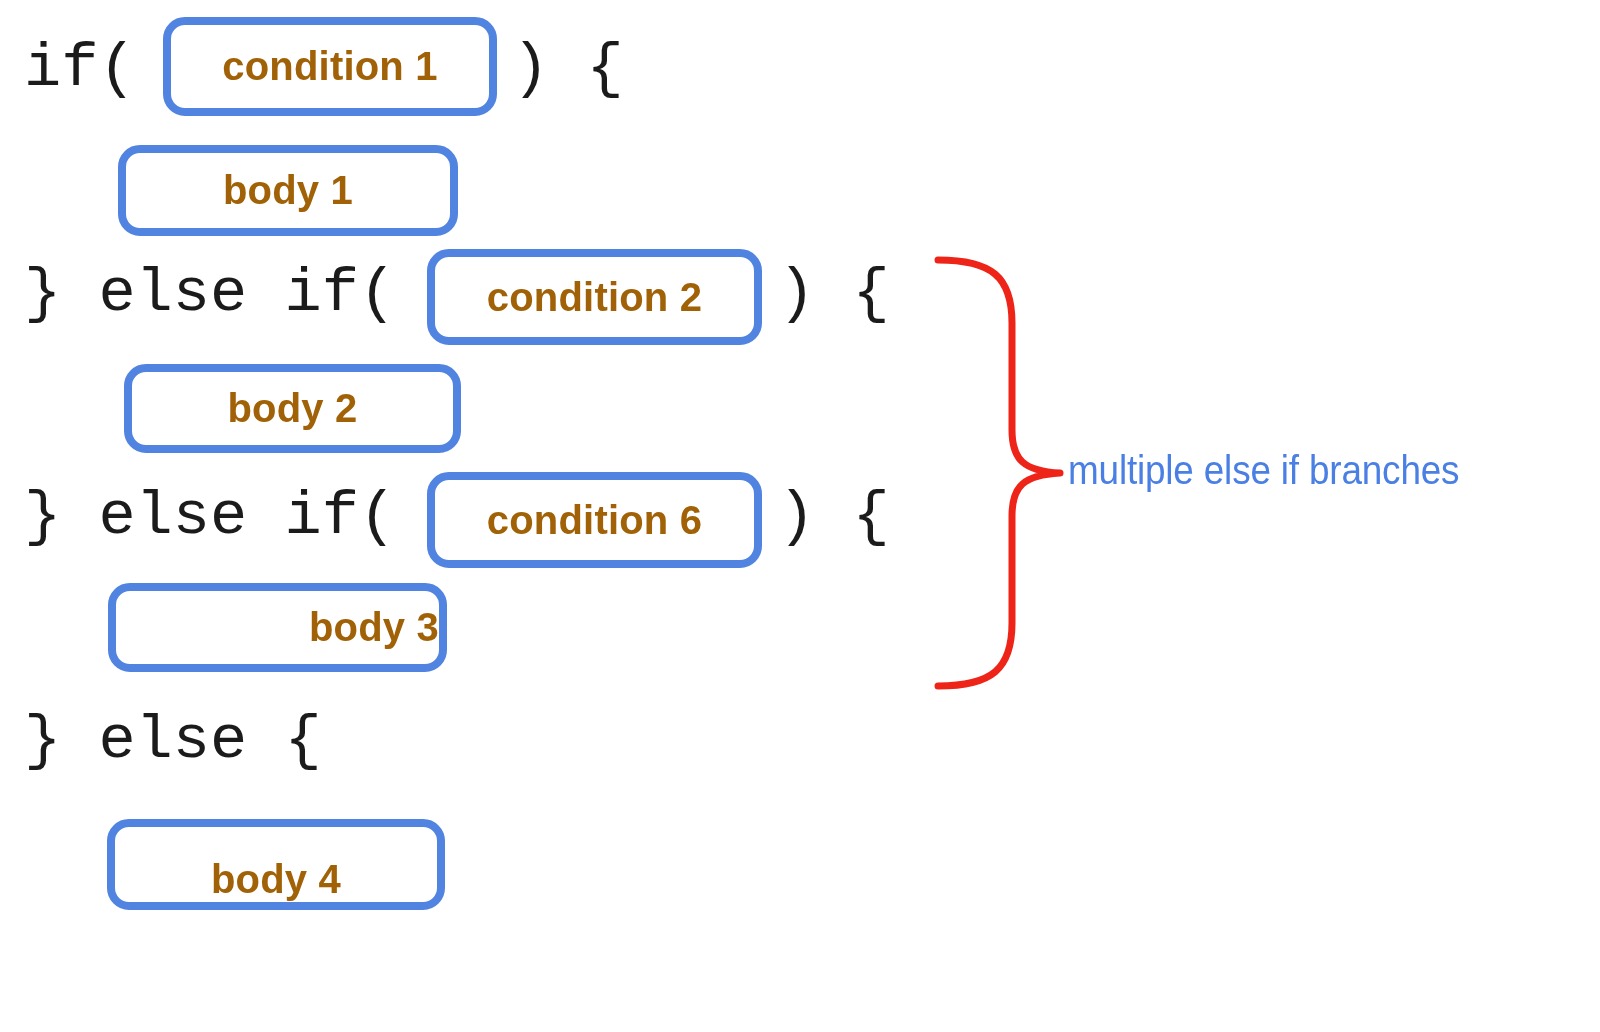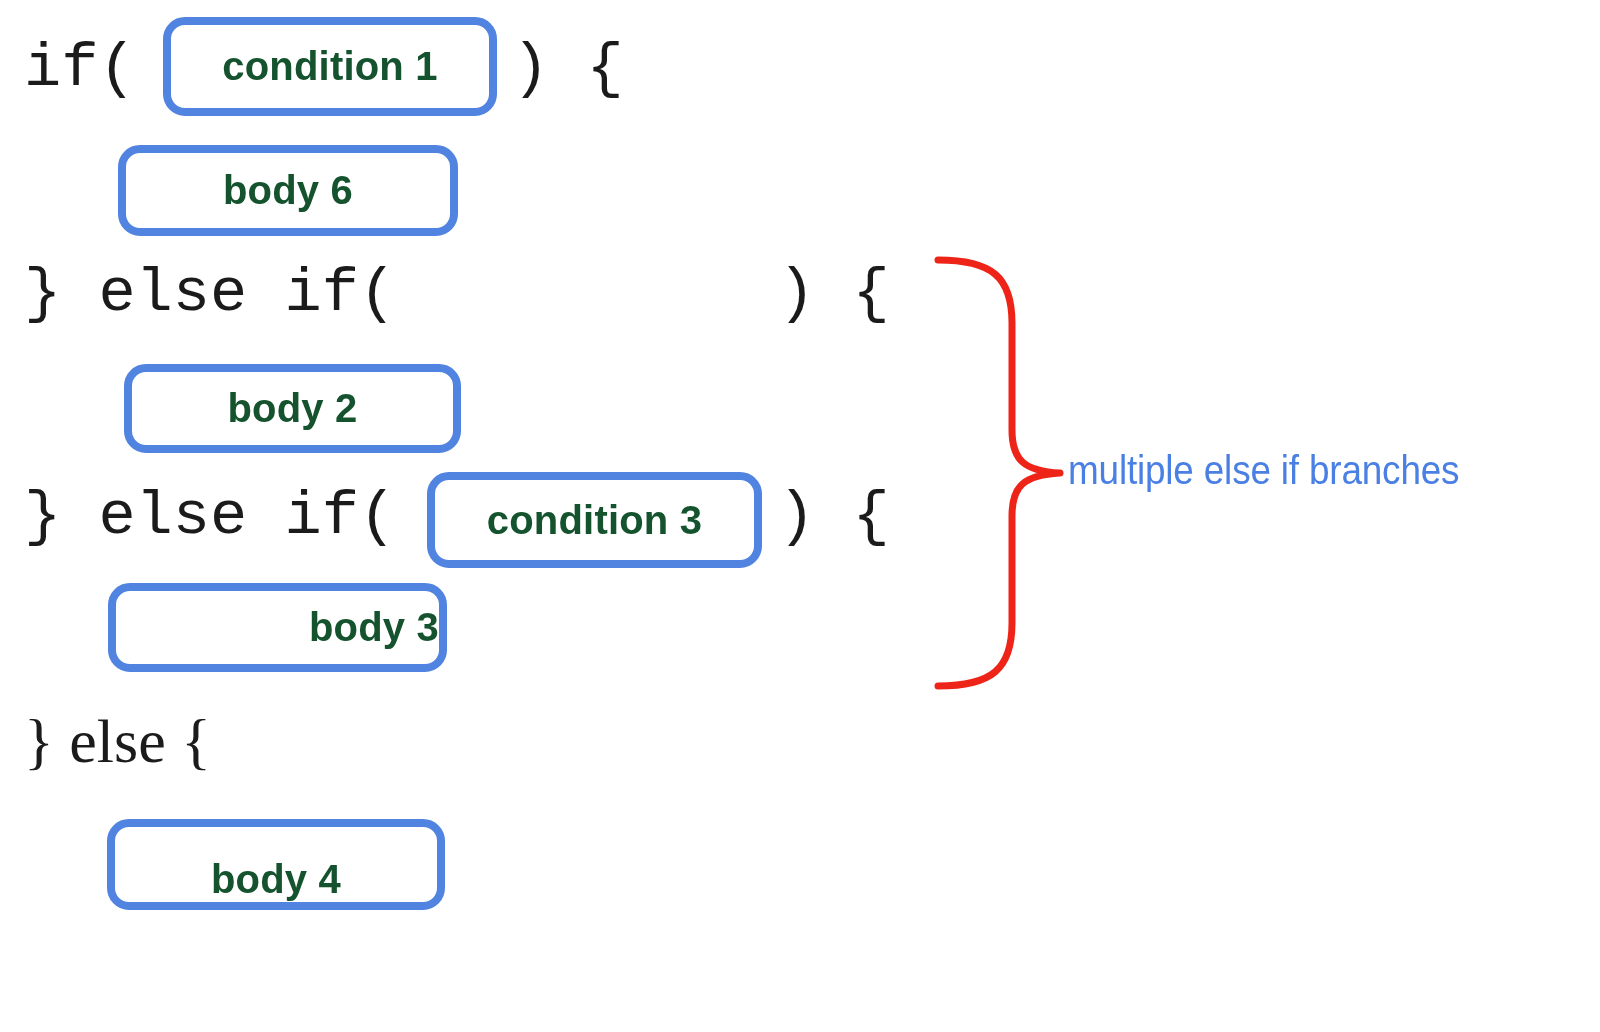--- a/index.html
+++ b/index.html
@@ -36,21 +36,21 @@
     border-radius: 22px;
     background: #ffffff;
     display: flex;
     align-items: center;
     justify-content: center;
   }
   .box-label {
     font-family: "Liberation Sans", sans-serif;
     font-size: 40px;
     font-weight: 700;
-    color: #14532d;
+    color: #a16207;
     letter-spacing: 0.2px;
     white-space: nowrap;
   }
 
   
   #brace-svg {
     position: absolute;
     left: 920px;
     top: 245px;
     width: 160px;
@@ -78,45 +78,48 @@
 
   <div class="code" style="left:24px; top:38px;">if(</div>
 
   <div class="box" style="left:163px; top:17px; width:334px; height:99px;">
     <span class="box-label">condition 1</span>
   </div>
 
   <div class="code" style="left:512px; top:38px;">) {</div>
 
   <div class="box" style="left:118px; top:145px; width:340px; height:91px;">
-    <span class="box-label">body 6</span>
+    <span class="box-label">body 1</span>
   </div>
 
   <div class="code" style="left:24px; top:263px;">} else if(</div>
 
+  <div class="box" style="left:427px; top:249px; width:335px; height:96px;">
+    <span class="box-label">condition 2</span>
+  </div>
 
   <div class="code" style="left:778px; top:263px;">) {</div>
 
   <div class="box" style="left:108px; top:364px; width:337px; height:89px;margin-left:16px;">
     <span class="box-label">body 2</span>
   </div>
 
   <div class="code" style="left:24px; top:486px;">} else if(</div>
 
   <div class="box" style="left:427px; top:472px; width:335px; height:96px;">
-    <span class="box-label">condition 3</span>
+    <span class="box-label">condition 6</span>
   </div>
 
   <div class="code" style="left:778px; top:486px;">) {</div>
 
   <div class="box" style="left:108px; top:583px; width:339px; height:89px;justify-content:flex-end;">
     <span class="box-label">body 3</span>
   </div>
 
-  <div class="code" style="left:24px; top:710px;font-family:Liberation Serif, serif;">} else {</div>
+  <div class="code" style="left:24px; top:710px;">} else {</div>
 
   <div class="box" style="left:107px; top:819px; width:338px; height:91px;align-items:flex-end;">
     <span class="box-label">body 4</span>
   </div>
 
   <div class="code" style="left:24px; top:930px;">}</div>
 
   <svg id="brace-svg" viewBox="0 0 160 460">
     <path d="M 18 15
              C 72 15, 92 32, 92 78

